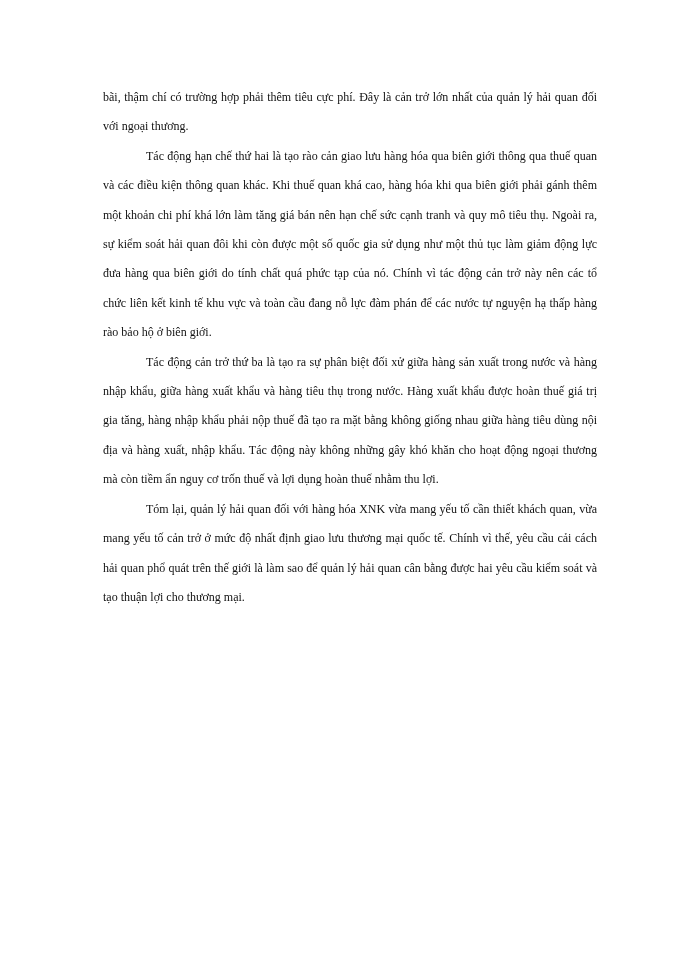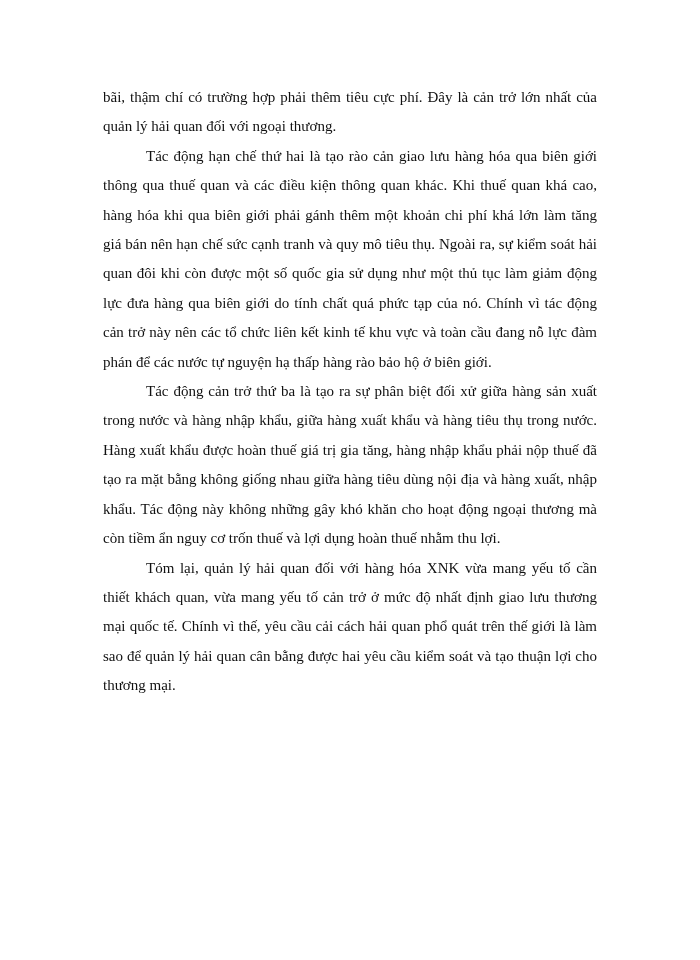--- a/index.html
+++ b/index.html
@@ -20,21 +20,21 @@
     width: 700px;
     height: 960px;
     background: #ffffff;
   }
   .text-block {
     position: absolute;
     left: 103px;
     top: 83px;
     width: 494px;
     font-family: "Liberation Serif", "DejaVu Serif", serif;
-    font-size: 15px;
+    font-size: 12px;
     line-height: 29.4px;
     color: #111111;
   }
   .para {
     margin: 0;
     text-align: justify;
     text-align-last: left;
   }
   .para.indent {
     text-indent: 43px;

